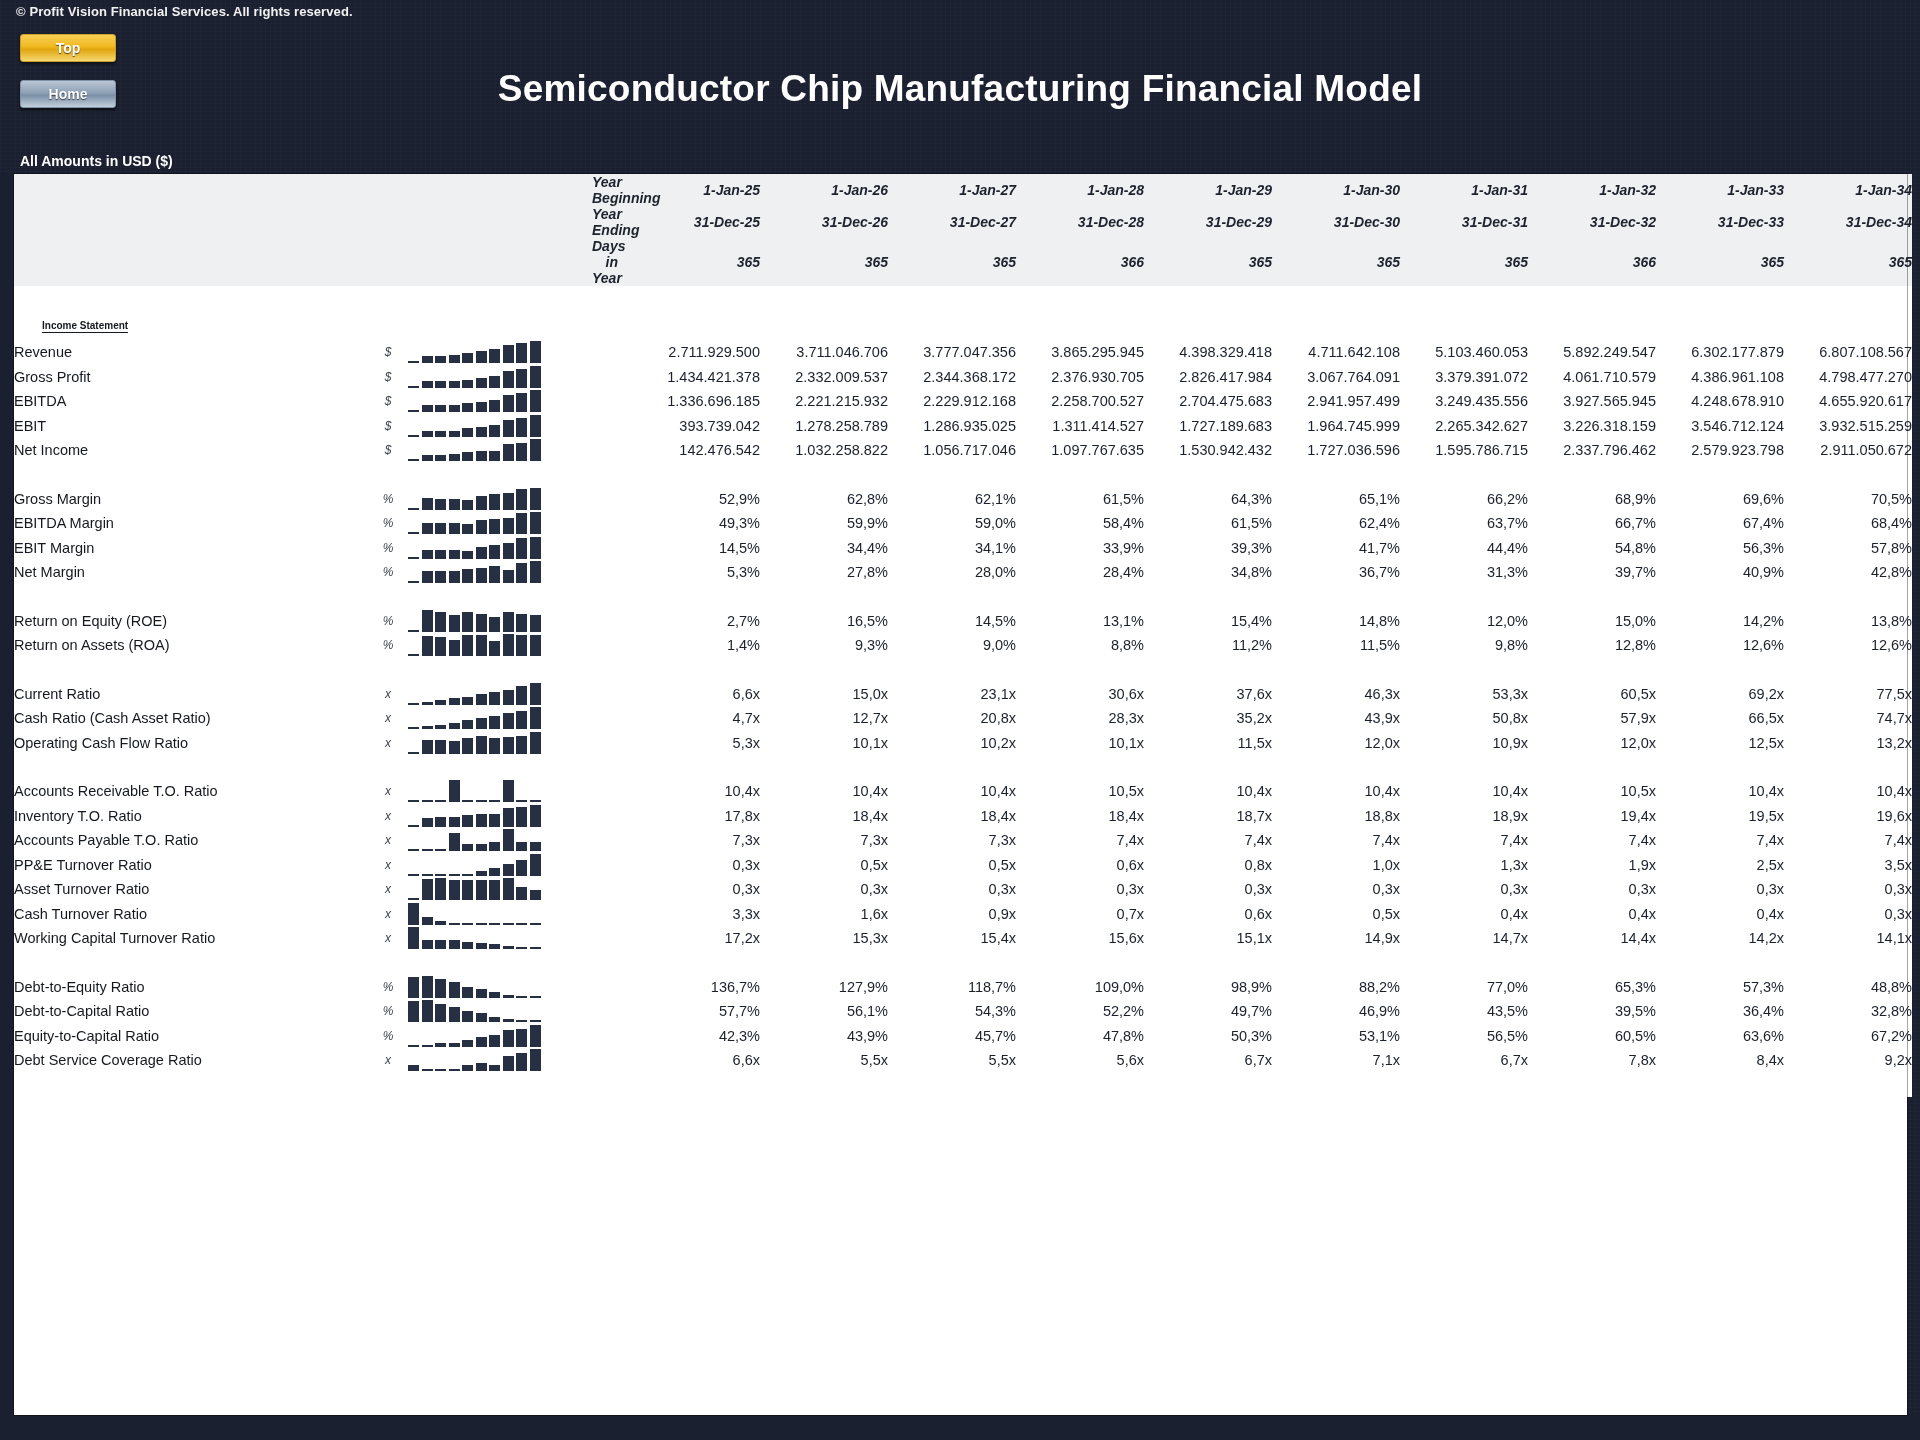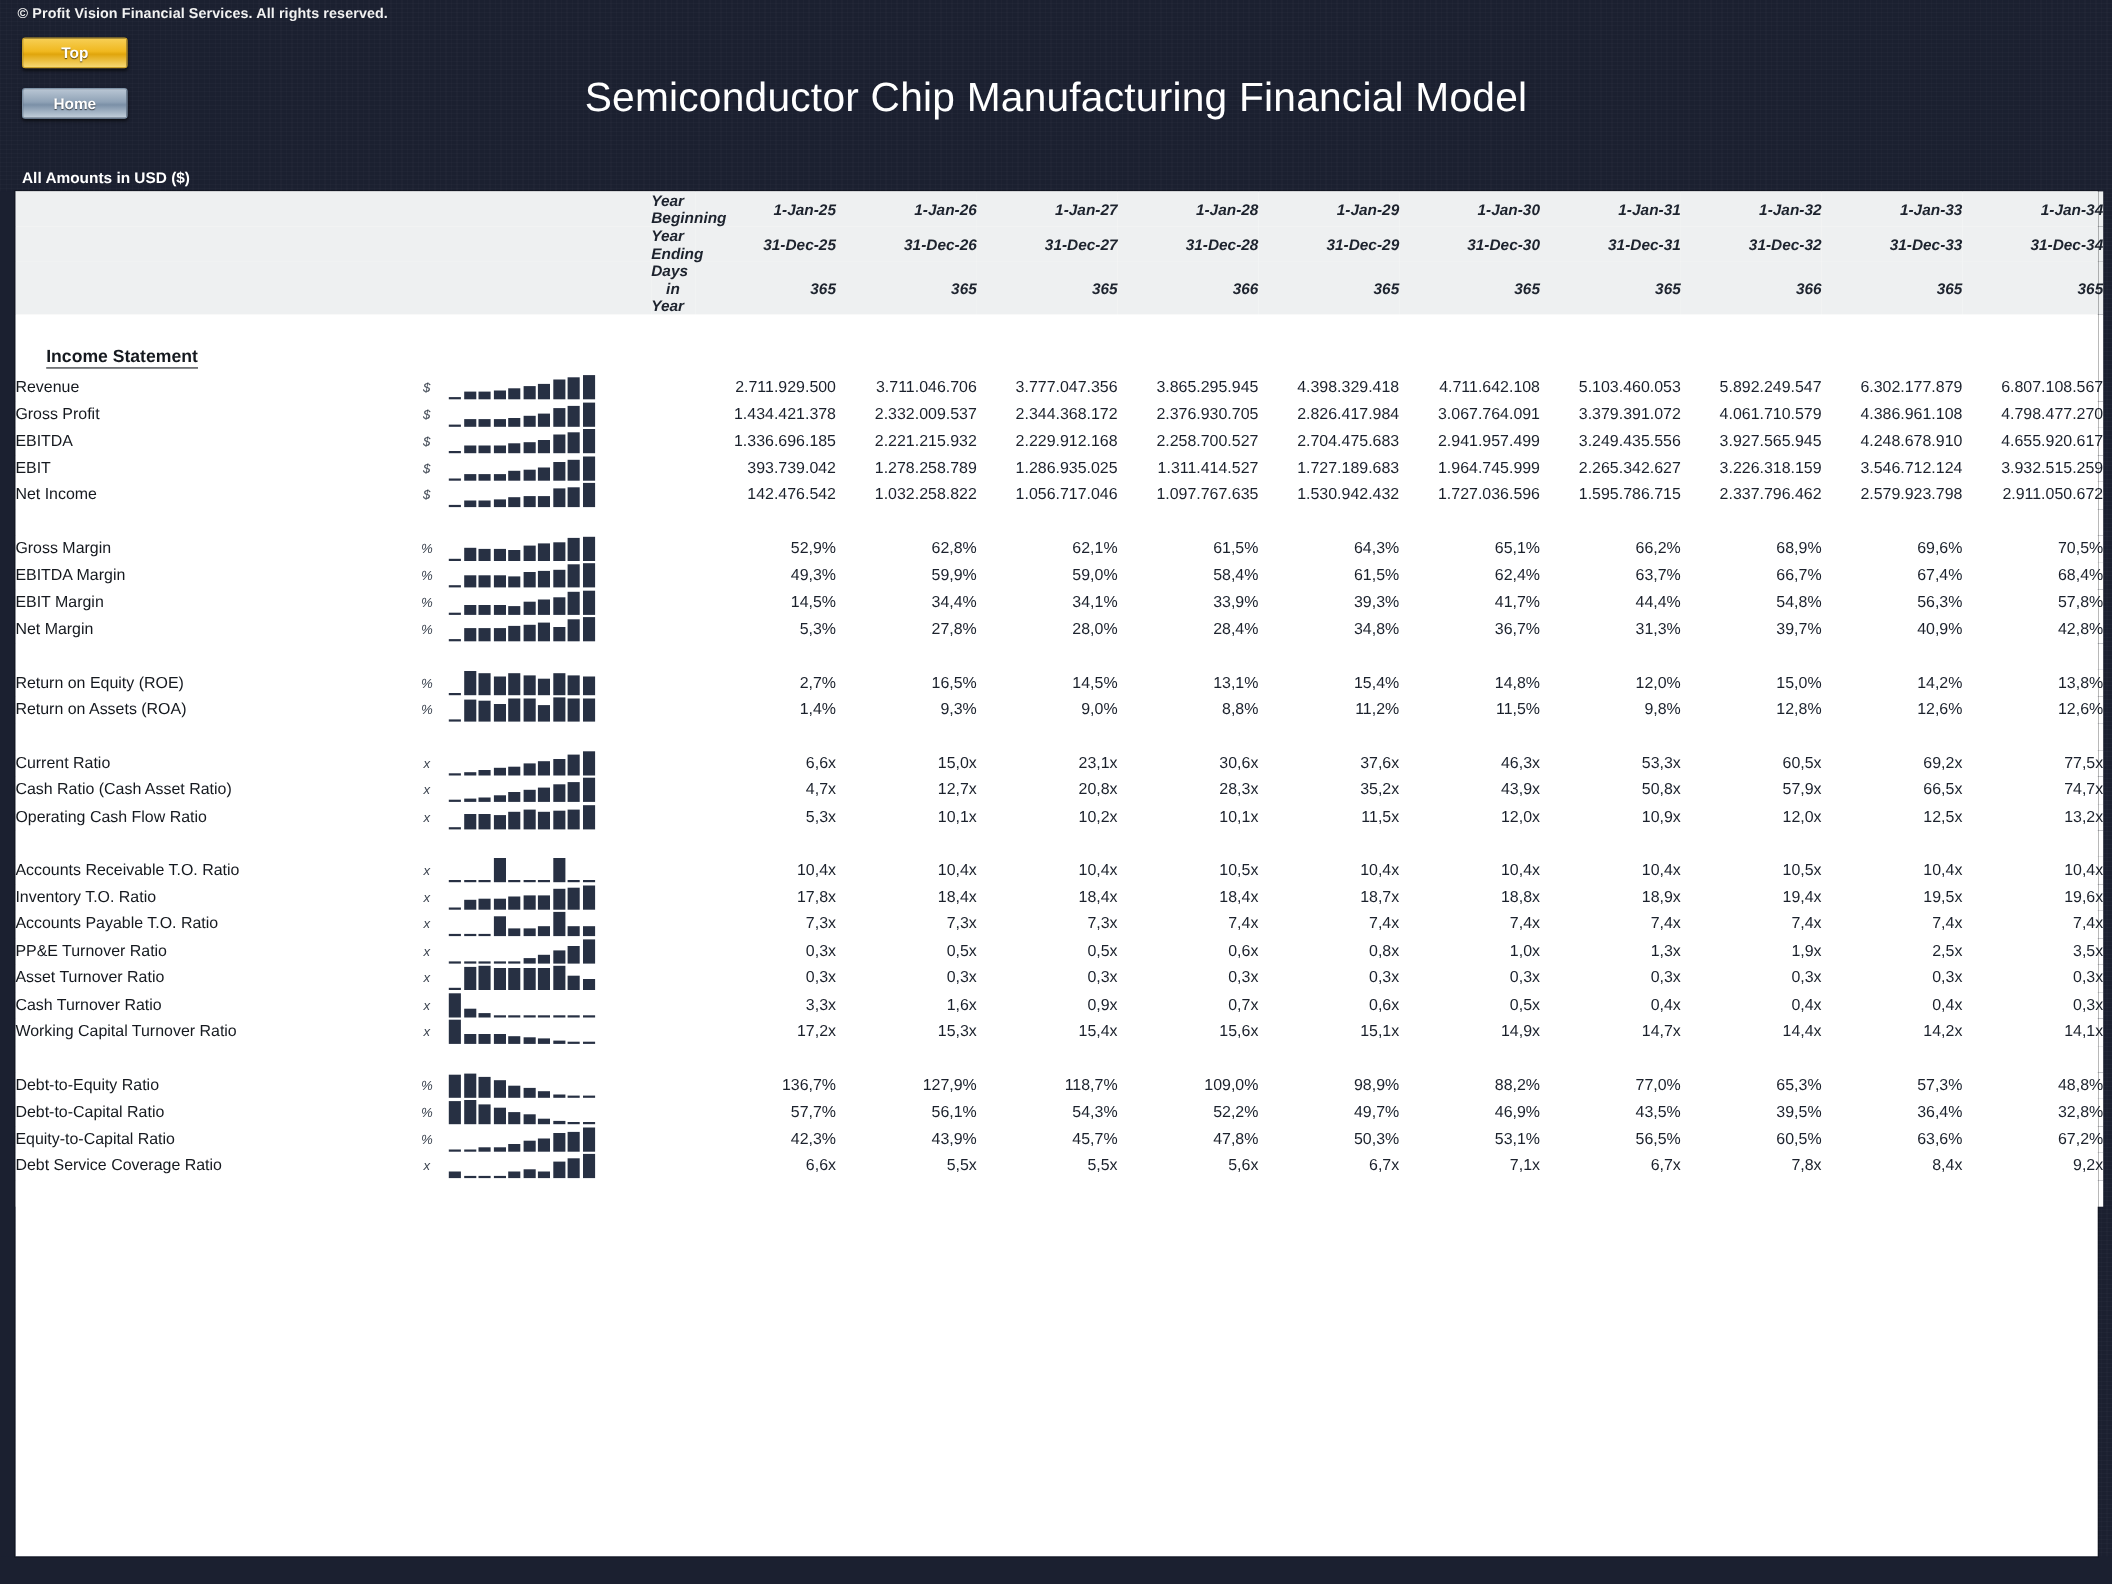--- a/index.html
+++ b/index.html
@@ -39,21 +39,21 @@
     border: 1px solid #caa12a;
   }
   .navbtn.home {
     top: 80px;
     background: linear-gradient(to bottom, #b9c6d4 0%, #8fa2b6 45%, #7b90a7 55%, #c2cfdb 100%);
     border: 1px solid #8094a8;
   }
   .page-title {
     position: absolute; left: 0; top: 68px; width: 1920px;
     text-align: center;
-    color: #ffffff; font-size: 37px; font-weight: 400;
+    color: #ffffff; font-size: 37px; font-weight: 700;
     letter-spacing: .2px;
   }
   .units {
     position: absolute; left: 20px; top: 153px;
     color: #ffffff; font-size: 14px; font-weight: 700;
   }
 
   
   #sheet {
     position: absolute;
@@ -93,21 +93,21 @@
   .band-key td {
     height: 30px;
     background: linear-gradient(to bottom, #e9b52c 0%, #dca412 50%, #cf9a10 62%, #e3ba45 100%);
     color: #ffffff; font-size: 19px; font-weight: 700;
     padding-left: 10px;
   }
 
   
   .sec td { height: 30px; background: #fff; }
   .sec .sechead {
-    font-size: 16px; font-weight: 700; color: #15191f;
+    font-size: 10px; font-weight: 700; color: #15191f;
     padding-left: 28px;
   }
   .sec .sechead span {
     border-bottom: 1.4px solid #15191f; padding-bottom: 1px;
   }
   tr.row td { height: 24.5px; background: #fff; }
   td.rowlabel {
     font-size: 14.5px; color: #15191f; padding-left: 44px; white-space: nowrap;
   }
   td.unit {

